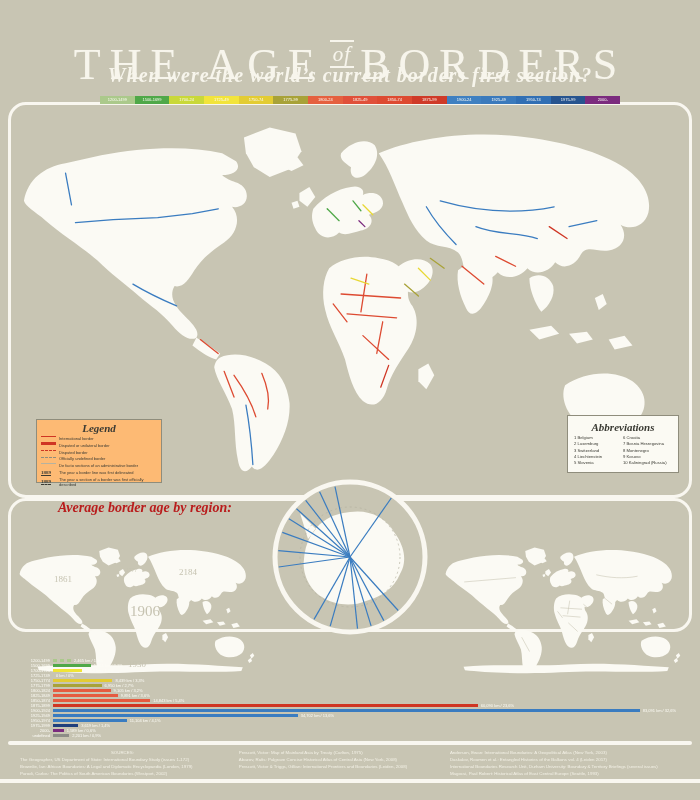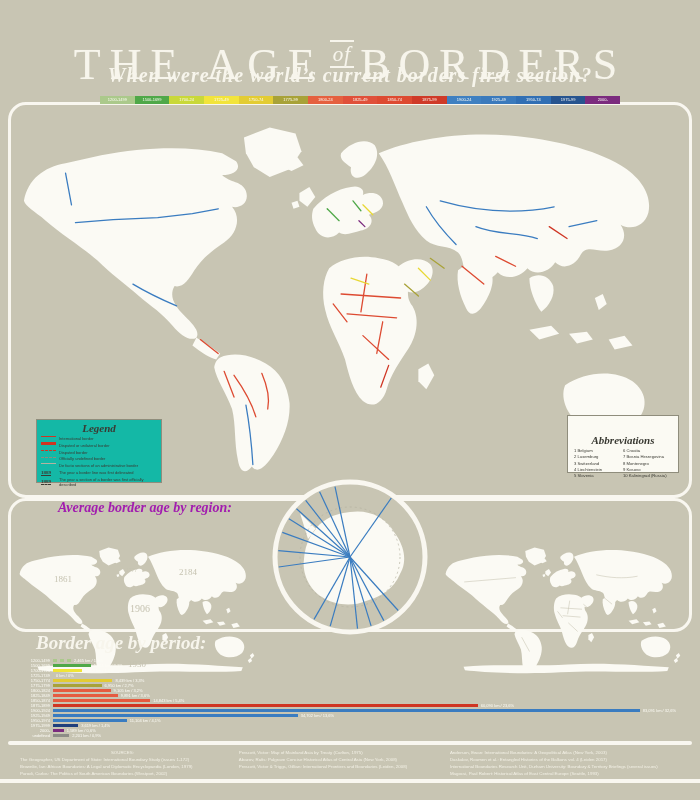--- a/index.html
+++ b/index.html
@@ -19,43 +19,43 @@
   .scale-seg{flex:1 1 auto;position:relative;height:8px;}
   .scale-seg span{position:absolute;left:0;top:1px;width:100%;text-align:center;
                   font-family:"Liberation Sans",sans-serif;font-size:4px;color:#fdfcf6;overflow:hidden;white-space:nowrap;}
   
   .map-panel{position:absolute;left:8px;top:102px;width:684px;height:396px;
              border:3px solid #f9f7f0;border-radius:18px;box-sizing:border-box;}
   .mid-band{position:absolute;left:8px;top:498px;width:684px;height:134px;
             border:3px solid #f9f7f0;border-radius:18px;box-sizing:border-box;}
   .map-svg{position:absolute;left:3px;top:4px;}
   
-  .legend-box{position:absolute;left:25px;top:314px;width:126px;height:64px;background:#14b8a6;
+  .legend-box{position:absolute;left:25px;top:314px;width:126px;height:64px;background:#fdba74;
               border:1px solid #8f8d7c;padding:2px 4px;box-sizing:border-box;z-index:6;}
   .legend-box h3{margin:0;text-align:center;font-size:11px;font-style:italic;color:#3a3a33;}
   .legend-item{display:flex;align-items:center;margin-top:1.5px;}
   .legend-swatch{width:15px;height:3px;margin-right:3px;flex:0 0 15px;}
   .sw-solid-red{border-top:1.6px solid #cf3523;}
   .sw-thick-red{border-top:3px solid #cf3523;}
   .sw-dashed-red{border-top:1.6px dashed #cf3523;}
   .sw-dashdot-gray{border-top:1px dashed #8f8d7c;}
   .sw-thin-gray{border-top:0.8px solid #b5b2a0;}
   .legend-item .txt,.legend-year .txt{font-family:"Liberation Sans",sans-serif;font-size:4px;color:#3a3a33;}
   .legend-year{display:flex;align-items:center;margin-top:2px;}
   .legend-year .yr{font-size:5px;font-weight:bold;color:#3a3a33;width:15px;flex:0 0 15px;margin-right:3px;}
   .yr-solid{text-decoration:underline;}
   .yr-dashed{text-decoration:underline dashed;}
   
   .abbr-box{position:absolute;left:556px;top:310px;width:112px;height:58px;background:#fbfaf3;
-            border:1px solid #8f8d7c;padding:18px 6px;box-sizing:border-box;z-index:6;}
+            border:1px solid #8f8d7c;padding:5px 6px;box-sizing:border-box;z-index:6;}
   .abbr-box h3{margin:0 0 2px 0;text-align:center;font-size:11px;font-style:italic;color:#3a3a33;}
   .abbr-cols{display:flex;}
   .abbr-col{flex:1;font-family:"Liberation Sans",sans-serif;font-size:4.2px;color:#3a3a33;line-height:1.5;}
   
-  .mid-title{position:absolute;color:#a21caf;font-size:14px;font-style:italic;font-weight:bold;
+  .mid-title{position:absolute;color:#b91c1c;font-size:14px;font-style:italic;font-weight:bold;
              text-align:center;white-space:nowrap;}
   .mid-title.left{left:20px;top:500px;width:250px;}
   .mid-title.right{left:430px;top:500px;width:262px;}
   .small-map{position:absolute;top:541px;}
   .small-map.left{left:16px;}
   .small-map.right{left:442px;}
   .region-year{position:absolute;color:#c6c3b1;font-family:"Liberation Serif",serif;}
   .antarctica-wrap{position:absolute;left:270px;top:477px;width:160px;height:160px;z-index:7;}
   
   .chart-title{position:absolute;left:36px;top:632px;color:#f7f5ec;font-size:19px;
@@ -282,21 +282,21 @@
 
   <div class="small-map left">
     <svg width="244" height="135" viewBox="0 0 680 376">
       <use href="#world" fill="#fbfaf4"></use>
       <use href="#ant-ribbon" fill="#fbfaf4"></use>
     </svg>
     <div id="region-years">
         <div class="region-year" style="left: 38px; top: 33px; font-size: 9px; position: absolute;">1861</div>
         <div class="region-year" style="left: 110px; top: 26px; font-size: 5.5px; position: absolute;">1777</div>
         <div class="region-year" style="left: 163px; top: 26px; font-size: 9px; position: absolute;">2184</div>
-        <div class="region-year" style="left: 114px; top: 62px; font-size: 10px; position: absolute;">1906</div>
+        <div class="region-year" style="left: 114px; top: 62px; font-size: 15px; position: absolute;">1906</div>
         <div class="region-year" style="left: 70px; top: 90px; font-size: 12px; position: absolute; margin-top: 48px;">1881</div>
         <div class="region-year" style="left: 112px; top: 118px; font-size: 9px; position: absolute;">1930</div>
       </div>
   </div>
 
   <div class="small-map right">
     <svg width="244" height="135" viewBox="0 0 680 376">
       <use href="#world" fill="#fbfaf4"></use>
       <use href="#ant-ribbon" fill="#fbfaf4"></use>
       <g fill="none" stroke="#c8c5b3" stroke-width="1.6">
@@ -332,21 +332,20 @@
           <line x1="80" y1="80" x2="128.2" y2="133.5"></line>
           <line x1="80" y1="80" x2="113.8" y2="143.6"></line>
           <line x1="80" y1="80" x2="101.1" y2="148.9"></line>
           <line x1="80" y1="80" x2="87.5" y2="151.6"></line>
           <line x1="80" y1="80" x2="60.2" y2="149.2"></line>
           <line x1="80" y1="80" x2="44.0" y2="142.4"></line>
         </g>
     </svg>
   </div>
 
-  <div class="chart-title">Border age by period:</div>
   <div class="chart" id="chart-rows">
       <div class="chart-row">
         <span class="chart-label">1200-1499</span>
         <span class="chart-bar dashed" style="width: 18px; background: rgb(171, 201, 139); --c: #abc98b;"></span>
         <span class="chart-val">2,465 km / 1,0%</span>
       </div>
       <div class="chart-row">
         <span class="chart-label">1500-1699</span>
         <span class="chart-bar" style="width: 37.8px; background: rgb(79, 168, 72); --c: #4fa848;"></span>
         <span class="chart-val">5,461 km / 2,1%</span>

